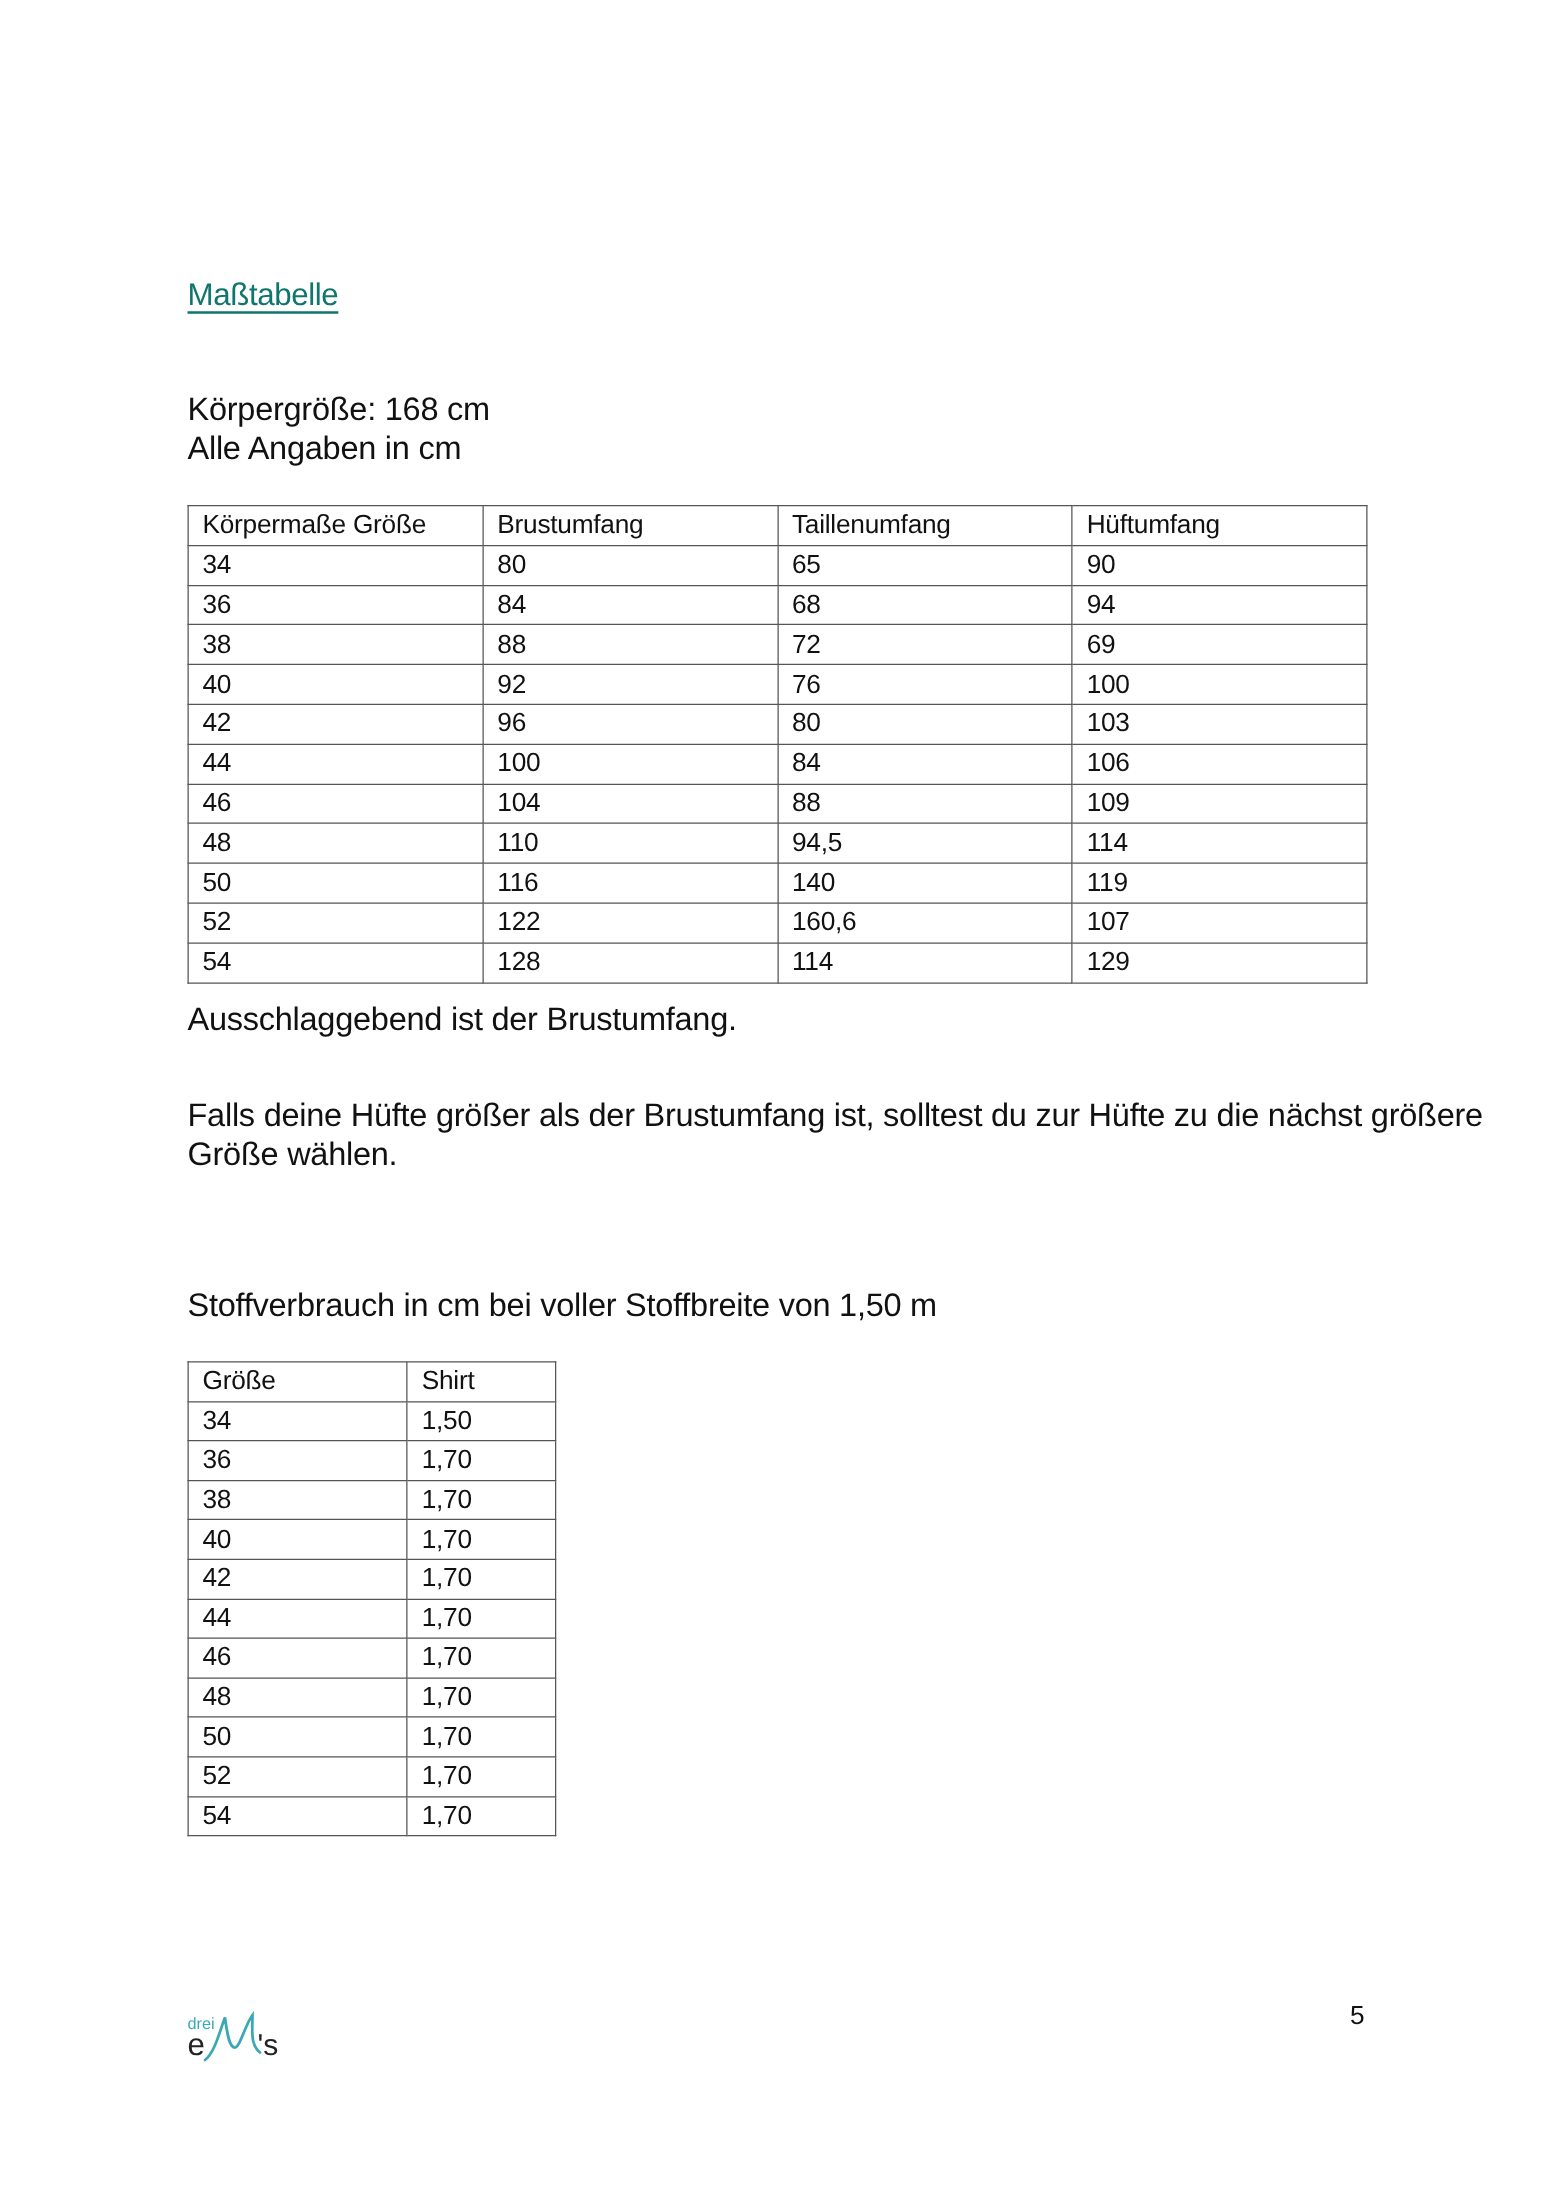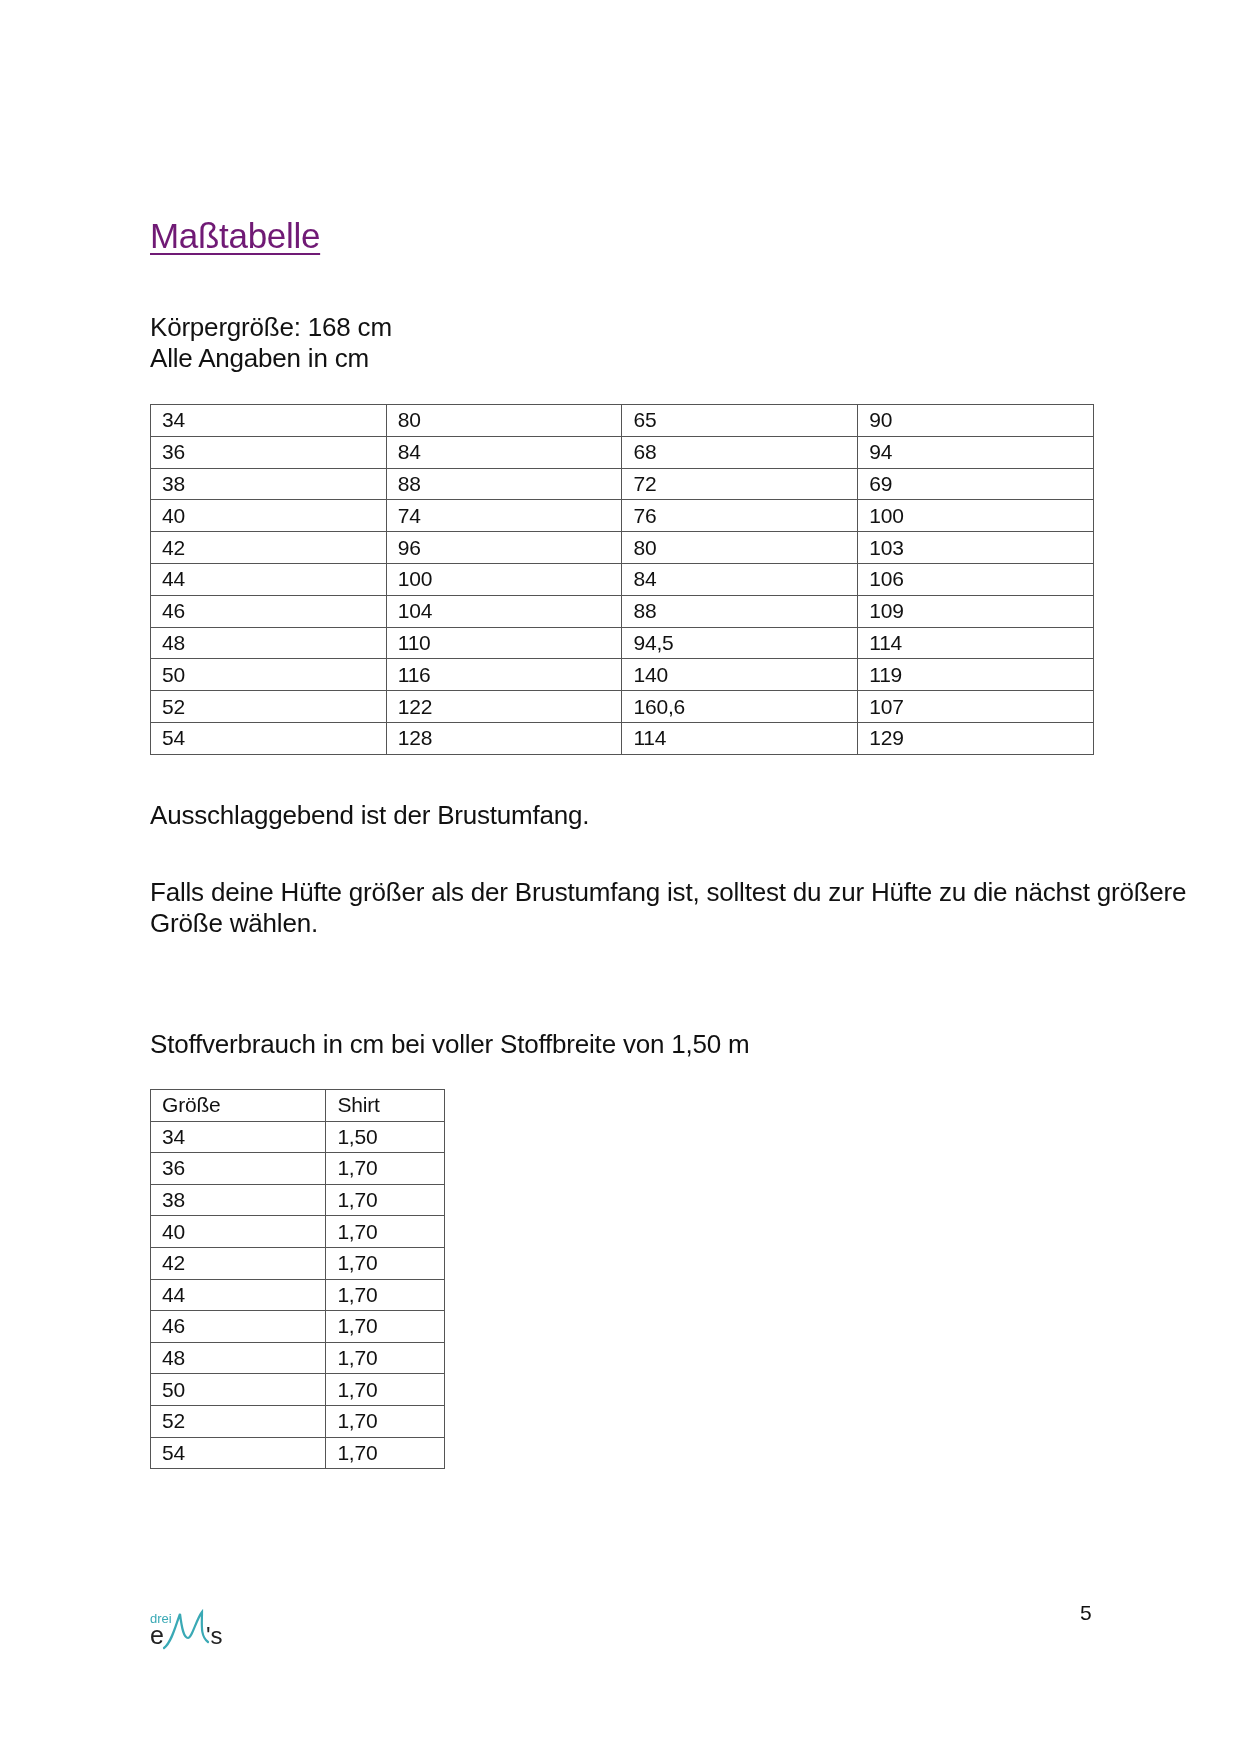--- a/index.html
+++ b/index.html
@@ -17,23 +17,23 @@
     }
     .page {
       position: absolute;
       left: 0; top: 0;
       width: 1241px; height: 1754px;
     }
     .title {
       position: absolute;
       left: 150px;
       top: 214px;
-      font-size: 35px;
+      font-size: 25px;
       line-height: 44px;
-      color: #701a75;
+      color: #0f766e;
       text-decoration: underline;
       text-decoration-thickness: 2px;
       text-underline-offset: 5px;
       letter-spacing: -0.3px;
       margin: 0;
       font-weight: normal;
     }
     .text-line {
       position: absolute;
       left: 150px;
@@ -91,40 +91,46 @@
 <div class="page">
 
   <h1 class="title">Maßtabelle</h1>
 
   <div class="text-line" style="top:312px;">Körpergröße: 168 cm</div>
   <div class="text-line" style="top:343px;">Alle Angaben in cm</div>
 
   <table class="grid" id="size-table">
     <tbody>
       <tr>
+        <td>Körpermaße Größe</td>
+        <td>Brustumfang</td>
+        <td>Taillenumfang</td>
+        <td>Hüftumfang</td>
+      </tr>
+      <tr>
         <td>34</td>
         <td>80</td>
         <td>65</td>
         <td>90</td>
       </tr>
       <tr>
         <td>36</td>
         <td>84</td>
         <td>68</td>
         <td>94</td>
       </tr>
       <tr>
         <td>38</td>
         <td>88</td>
         <td>72</td>
         <td>69</td>
       </tr>
       <tr>
         <td>40</td>
-        <td>74</td>
+        <td>92</td>
         <td>76</td>
         <td>100</td>
       </tr>
       <tr>
         <td>42</td>
         <td>96</td>
         <td>80</td>
         <td>103</td>
       </tr>
       <tr>

